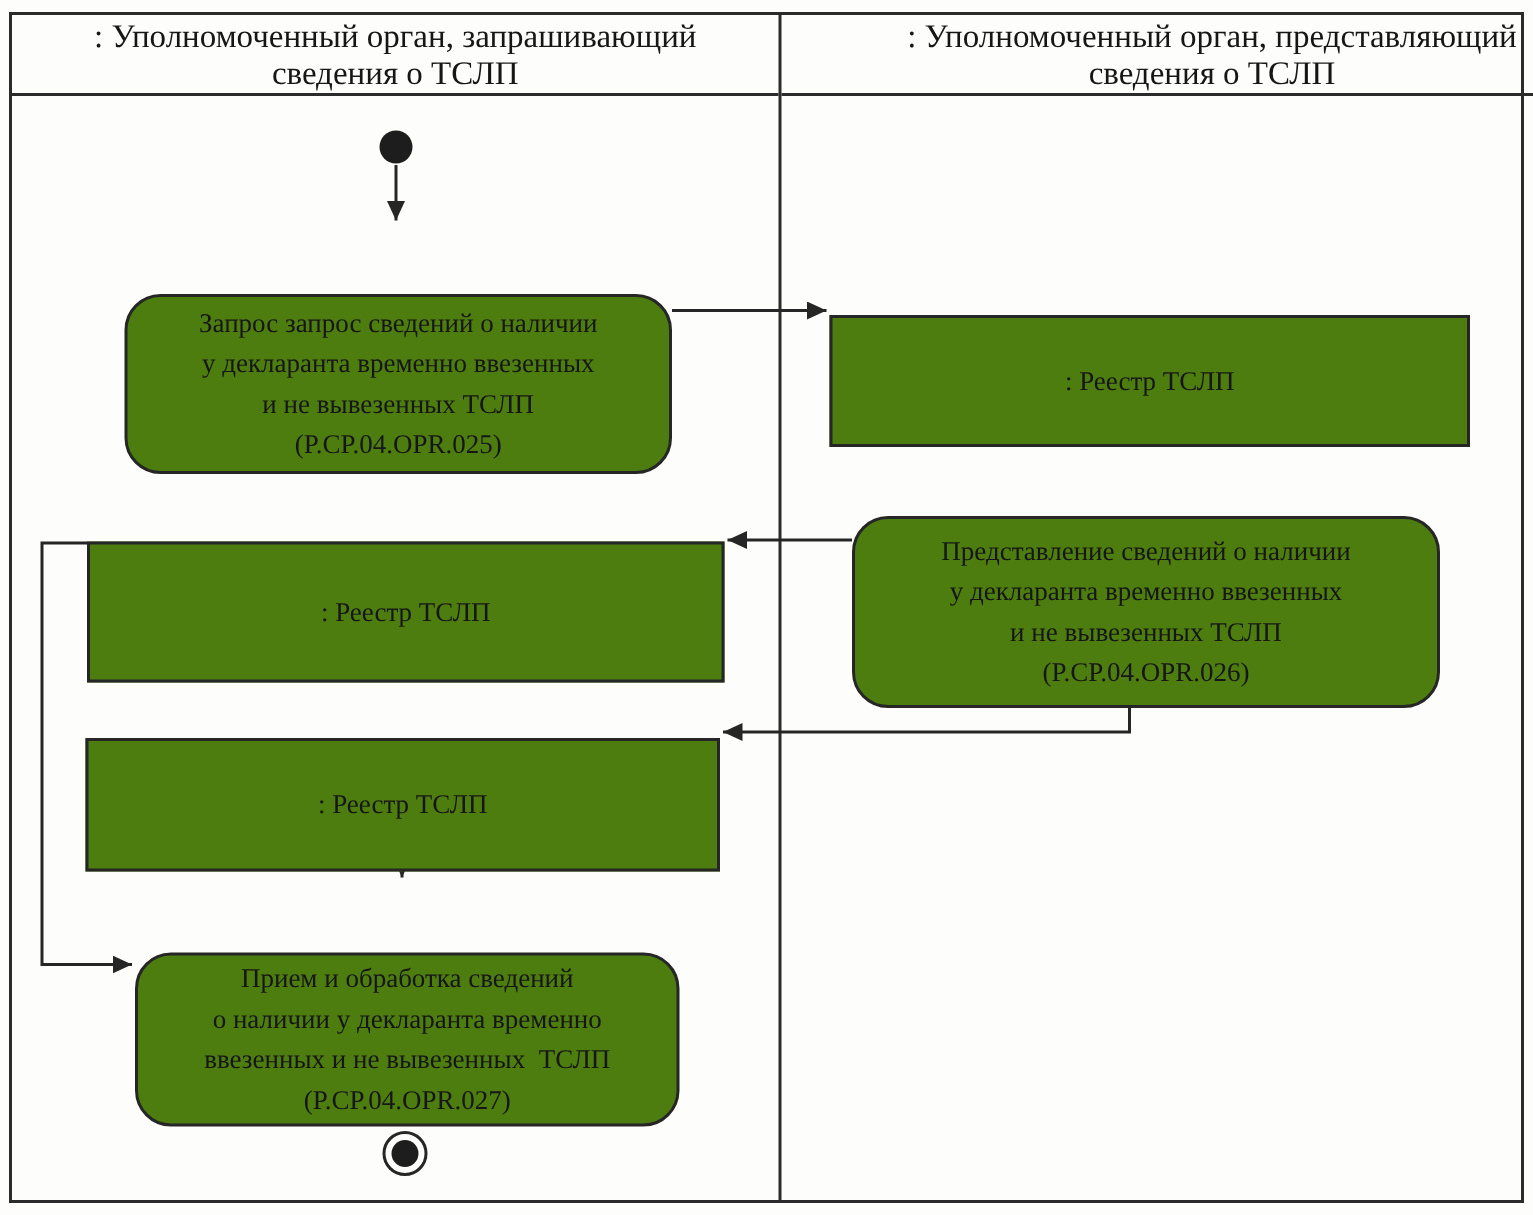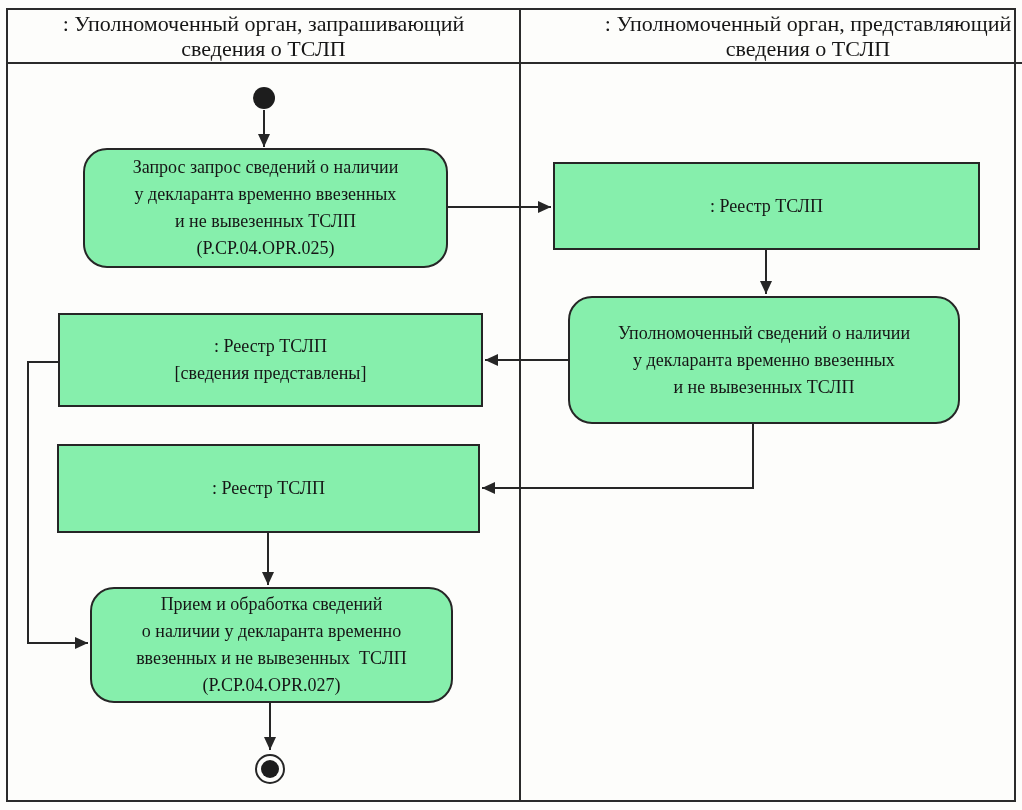--- a/index.html
+++ b/index.html
@@ -40,29 +40,30 @@
     align-items: center;
     text-align: center;
     font-size: 22px;
     line-height: 25px;
   }
   .lane-header.left  { left: 8px;   width: 511px; }
   .lane-header.right { left: 521px; width: 574px; }
   .node {
     position: absolute;
     border: 2px solid #262626;
-    background: #86efac;
+    background: #4d7c0f;
     display: flex;
     flex-direction: column;
     justify-content: center;
     align-items: center;
     text-align: right;
     font-size: 18px;
     line-height: 27px;
     box-sizing: border-box;
+    margin-top: 48px;
   }
   .node.activity { border-radius: 24px; }
   .edges {
     position: absolute;
     left: 0; top: 0;
     width: 1022px; height: 810px;
     pointer-events: none;
   }
   .initial-node {
     position: absolute;
@@ -132,28 +133,28 @@
     <span data-bind="diagram.nodes.activity_request.lines.1">у декларанта временно ввезенных</span>
     <span data-bind="diagram.nodes.activity_request.lines.2">и не вывезенных ТСЛП</span>
     <span data-bind="diagram.nodes.activity_request.lines.3">(P.CP.04.OPR.025)</span>
   </div>
 
   <div class="node" style="left:553px; top:162px; width:427px; height:88px;">
     <span data-bind="diagram.nodes.object_requested.lines.0">: Реестр ТСЛП</span>
   </div>
 
   <div class="node activity" style="left:568px; top:296px; width:392px; height:128px;">
-    <span data-bind="diagram.nodes.activity_present.lines.0">Уполномоченный сведений о наличии</span>
+    <span data-bind="diagram.nodes.activity_present.lines.0">Представление сведений о наличии</span>
     <span data-bind="diagram.nodes.activity_present.lines.1">у декларанта временно ввезенных</span>
     <span data-bind="diagram.nodes.activity_present.lines.2">и не вывезенных ТСЛП</span>
+    <span data-bind="diagram.nodes.activity_present.lines.3">(P.CP.04.OPR.026)</span>
   </div>
 
   <div class="node" style="left:58px; top:313px; width:425px; height:94px;">
     <span data-bind="diagram.nodes.object_presented.lines.0">: Реестр ТСЛП</span>
-    <span data-bind="diagram.nodes.object_presented.lines.1">[сведения представлены]</span>
   </div>
 
   <div class="node" style="left:57px; top:444px; width:423px; height:89px;">
     <span data-bind="diagram.nodes.object_absent.lines.0">: Реестр ТСЛП</span>
   </div>
 
   <div class="node activity" style="left:90px; top:587px; width:363px; height:116px;">
     <span data-bind="diagram.nodes.activity_receive.lines.0">Прием и обработка сведений</span>
     <span data-bind="diagram.nodes.activity_receive.lines.1">о наличии у декларанта временно</span>
     <span data-bind="diagram.nodes.activity_receive.lines.2">ввезенных и не вывезенных&nbsp; ТСЛП</span>

